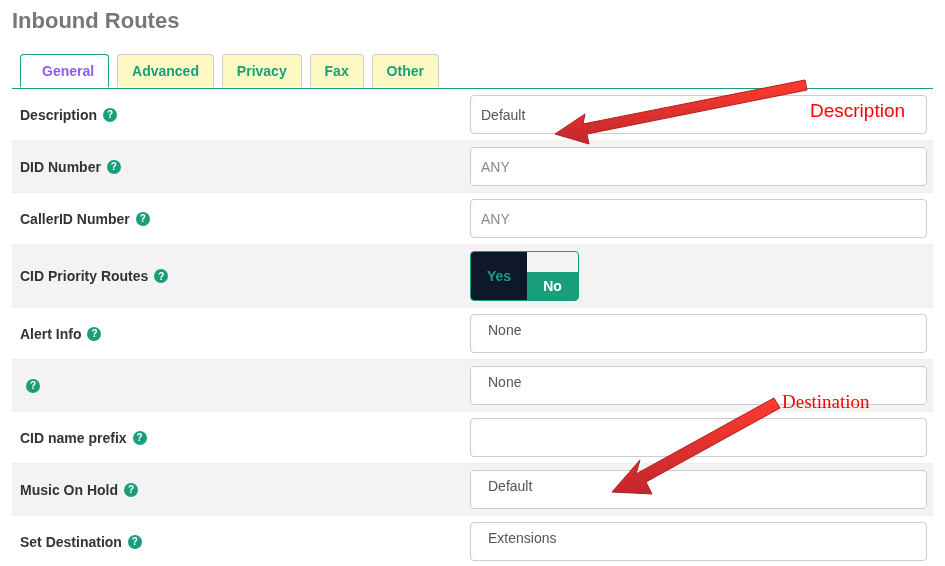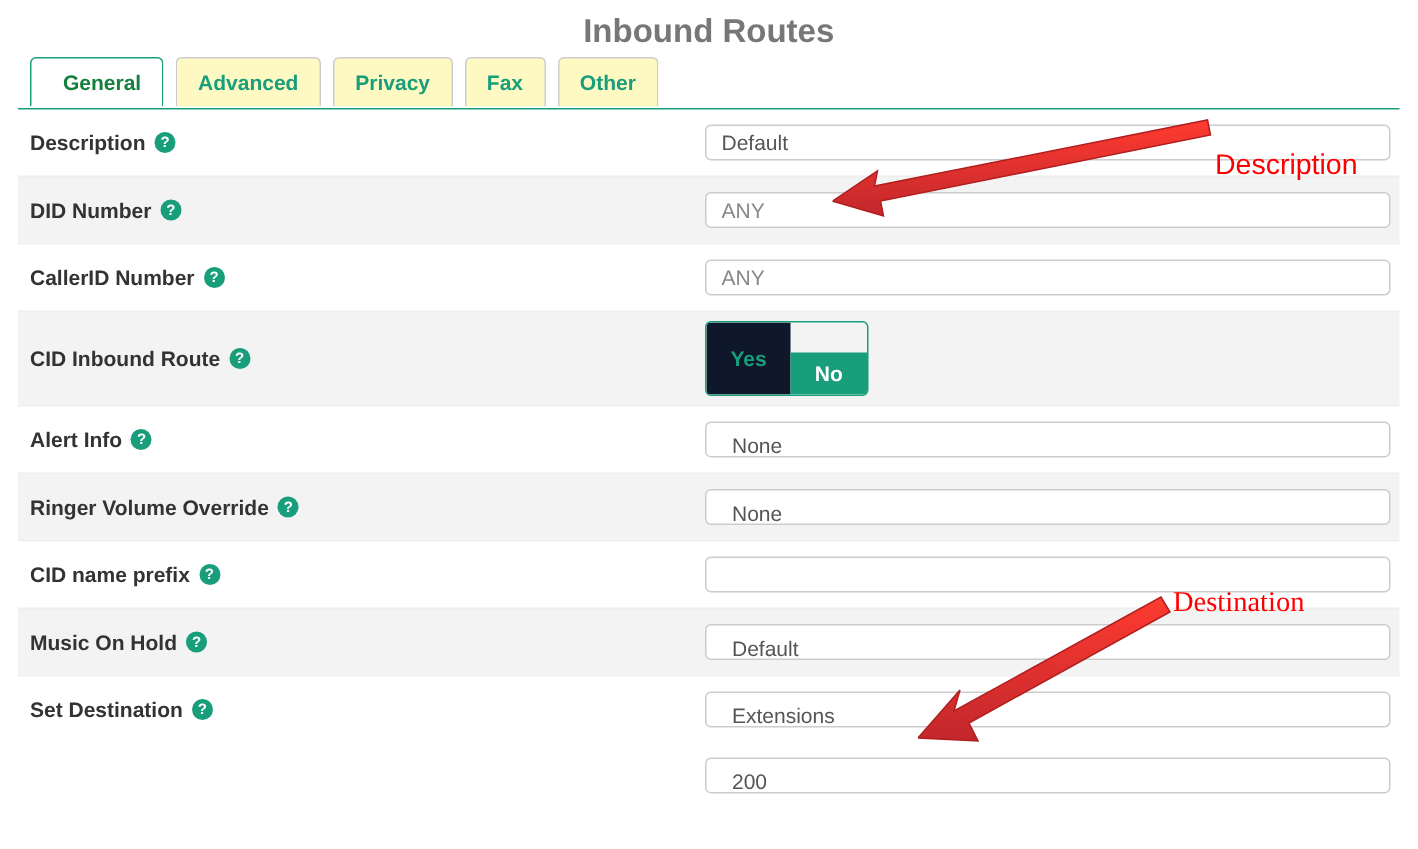--- a/index.html
+++ b/index.html
@@ -1,32 +1,32 @@
 <!DOCTYPE html>
 <html><head>
 <meta charset="utf-8">
 <style>
   html,body{margin:0;padding:0;font-family:"Helvetica Neue",Helvetica,Arial,sans-serif;font-size:14px;color:#333;background:#fff;}
   .wrap{width:945px;min-height:566px;position:relative;box-sizing:border-box;padding:8px 12px 20px 12px;}
-  h1.page-title{margin:0 0 4px 0;font-size:22px;font-weight:700;color:#777;text-align:center;}
+  h1.page-title{margin:0 0 20px 0;font-size:22px;font-weight:700;color:#777;}
   h2.subtitle{margin:0 0 6px 2px;font-size:18px;font-weight:700;color:#555;}
 
   .tab-strip{position:relative;height:34px;border-bottom:1px solid #199e7b;padding-left:8px;}
   .tab{display:inline-block;height:32px;line-height:32px;padding:0 14px;margin-right:4px;border:1px solid #ccc;border-bottom:none;border-radius:4px 4px 0 0;background:#fef9c3;color:#199e7b;font-weight:600;font-size:14px;cursor:pointer;}
-  .tab.active{border-color:#199e7b;background:#fff;color:#15803d;position:relative;padding-left:21px;}
+  .tab.active{border-color:#199e7b;background:#fff;color:#8b5cf6;position:relative;padding-left:21px;}
   .tab.active::after{content:"";position:absolute;left:0;right:0;bottom:-1px;height:2px;background:#fff;}
 
   .form-area{border-top:none;}
   .form-row{display:flex;align-items:center;min-height:44px;border-bottom:1px solid #eee;}
   .form-row.odd{background:#f3f3f3;}
   .form-row.even{background:#fff;}
   .label-cell{flex:0 0 452px;box-sizing:border-box;padding:10px 8px 10px 8px;font-weight:700;color:#333;display:flex;align-items:center;}
   .help-badge{display:inline-flex;align-items:center;justify-content:center;width:14px;height:14px;border-radius:50%;background:#199e7b;color:#fff;font-size:10px;font-weight:700;margin-left:6px;cursor:pointer;}
   .ctrl-cell{flex:1 1 auto;padding:6px 6px 6px 6px;display:flex;align-items:center;}
-  .ctrl-input, .ctrl-select{width:100%;box-sizing:border-box;height:24px;line-height:30px;border:1px solid #ccc;border-radius:4px;padding:0 10px;font-size:14px;color:#555;background:#fff;}
+  .ctrl-input, .ctrl-select{width:100%;box-sizing:border-box;height:39px;line-height:30px;border:1px solid #ccc;border-radius:4px;padding:0 10px;font-size:14px;color:#555;background:#fff;}
   .ctrl-select{appearance:none;-webkit-appearance:none;background-image:none;padding-left:17px;}
   .ctrl-input::placeholder{color:#888;}
 
   .toggle-wrap{display:inline-flex;border:1px solid #199e7b;border-radius:4px;overflow:hidden;}
   .toggle-btn{padding:6px 16px;font-size:14px;font-weight:600;cursor:pointer;border:none;background:#0f172a;color:#199e7b;}
   .toggle-btn.on{background:#199e7b;color:#fff;margin-top:20px;}
 
   
   .sub-row{display:flex;align-items:center;min-height:44px;}
   .sub-row .label-cell{flex:0 0 452px;}
@@ -78,21 +78,21 @@
         <span>CallerID Number</span>
         <span class="help-badge">?</span>
       </div>
       <div class="ctrl-cell">
         <input class="ctrl-input" type="text" placeholder="ANY" style="">
       </div>
     </div>
 
     <div class="form-row odd">
       <div class="label-cell">
-        <span>CID Inbound Route</span>
+        <span>CID Priority Routes</span>
         <span class="help-badge">?</span>
       </div>
       <div class="ctrl-cell">
         <div class="toggle-wrap">
           <button class="toggle-btn">Yes</button>
           <button class="toggle-btn on">No</button>
         </div>
       </div>
     </div>
 
@@ -101,21 +101,20 @@
         <span>Alert Info</span>
         <span class="help-badge">?</span>
       </div>
       <div class="ctrl-cell">
         <div class="ctrl-select">None</div>
       </div>
     </div>
 
     <div class="form-row odd">
       <div class="label-cell">
-        <span>Ringer Volume Override</span>
         <span class="help-badge">?</span>
       </div>
       <div class="ctrl-cell">
         <div class="ctrl-select">None</div>
       </div>
     </div>
 
     <div class="form-row even">
       <div class="label-cell">
         <span>CID name prefix</span>

